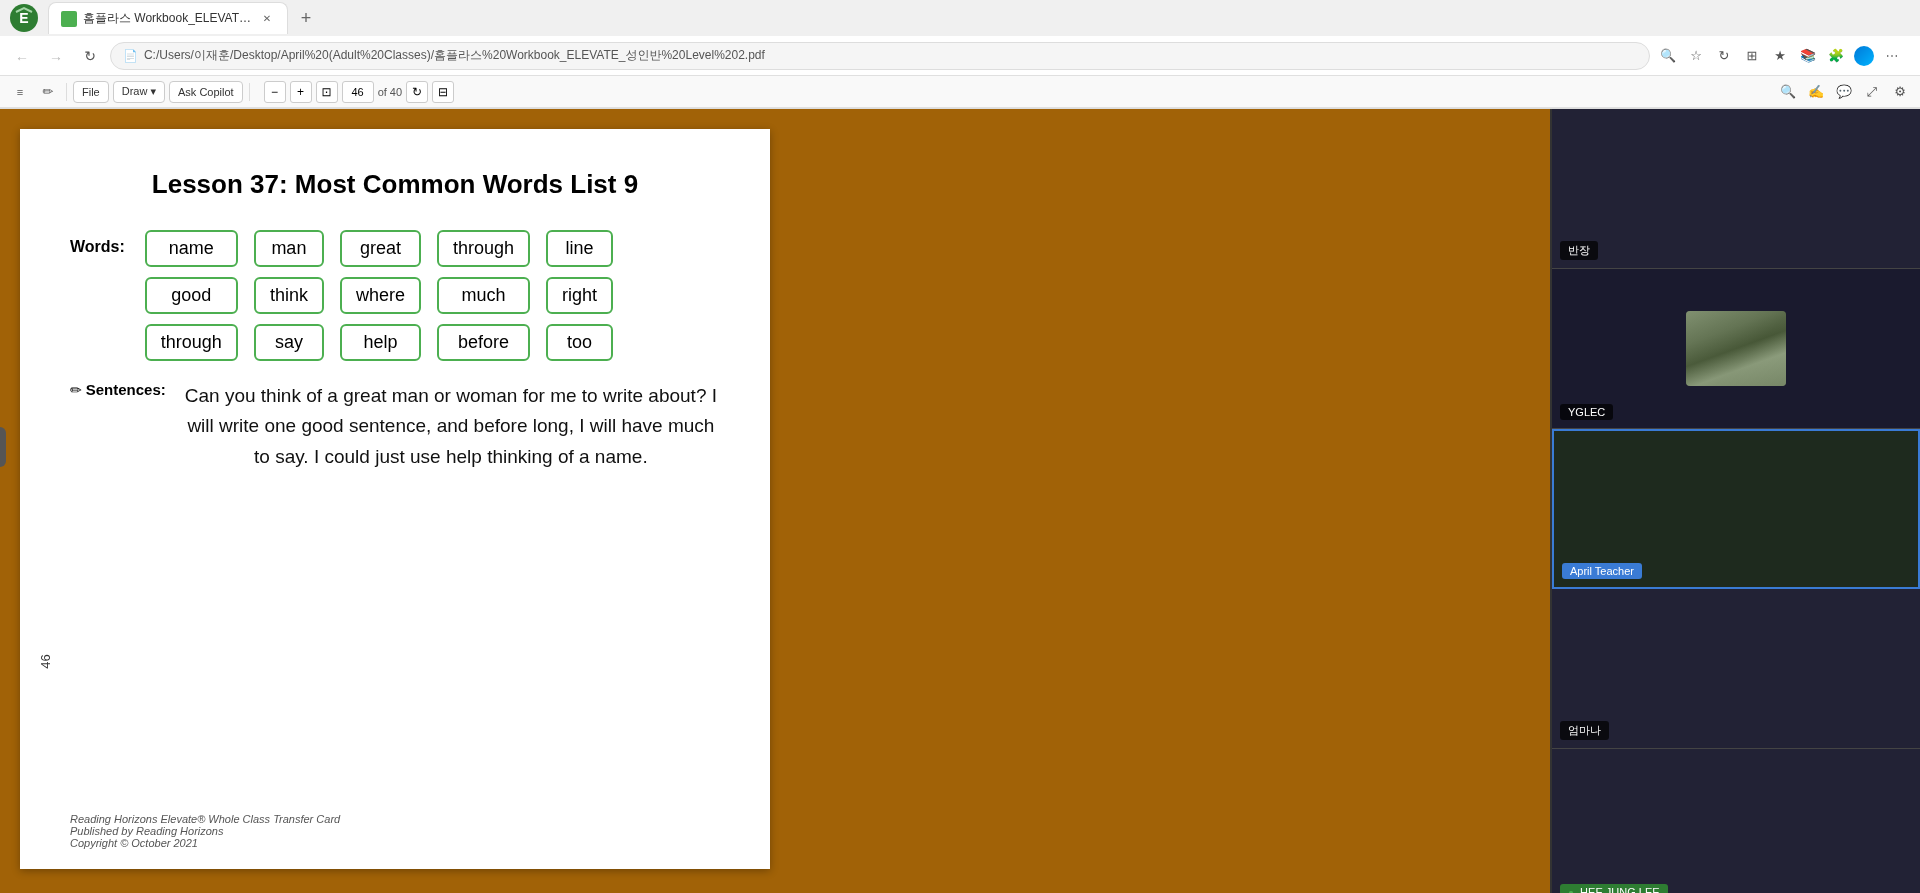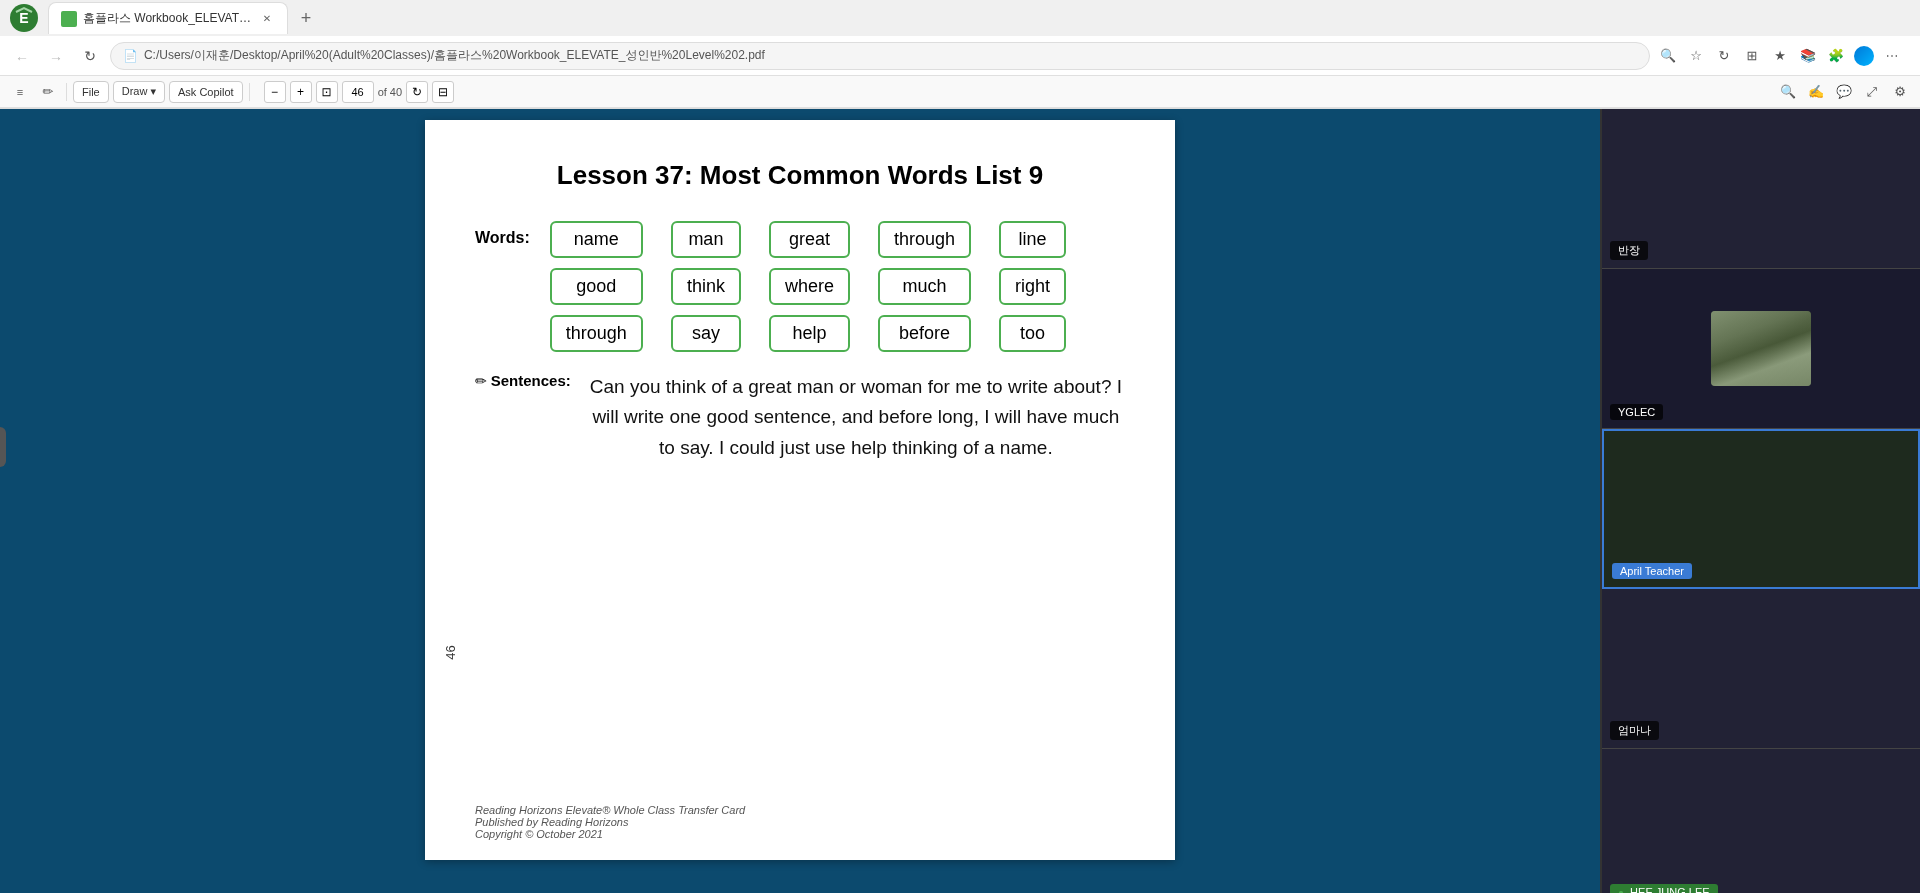--- a/index.html
+++ b/index.html
@@ -206,25 +206,25 @@
     
     .main-layout {
       display: flex;
       flex: 1;
       overflow: hidden;
     }
 
     
     .pdf-area {
       flex: 1;
-      background: #0c4a6e;
+      background: #a16207;
       display: flex;
       align-items: flex-start;
-      justify-content: center;
-      padding: 11px;
+      justify-content: flex-start;
+      padding: 20px;
       overflow: auto;
     }
 
     .pdf-page {
       background: #fff;
       width: 750px;
       min-height: 740px;
       box-shadow: 0 2px 8px rgba(0,0,0,0.3);
       padding: 40px 50px;
       position: relative;
@@ -250,21 +250,21 @@
       font-weight: bold;
       margin-right: 20px;
       margin-top: 8px;
       white-space: nowrap;
       font-family: Arial, sans-serif;
     }
 
     .words-grid {
       display: grid;
       grid-template-columns: repeat(5, auto);
-      gap: 10px 28px;
+      gap: 10px 16px;
       align-items: center;
     }
 
     .word-box {
       border: 2px solid #4CAF50;
       border-radius: 6px;
       padding: 6px 14px;
       font-size: 18px;
       font-family: Arial, sans-serif;
       text-align: center;
@@ -325,21 +325,21 @@
       bottom: 200px;
       font-size: 13px;
       color: #333;
       transform: rotate(-90deg);
       transform-origin: center;
       font-family: Arial, sans-serif;
     }
 
     
     .right-panel {
-      width: 320px;
+      width: 370px;
       background: #1a1a2e;
       display: flex;
       flex-direction: column;
       flex-shrink: 0;
       border-left: 2px solid #333;
     }
 
     .participant-tile {
       flex: 1;
       background: #2a2a3e;

